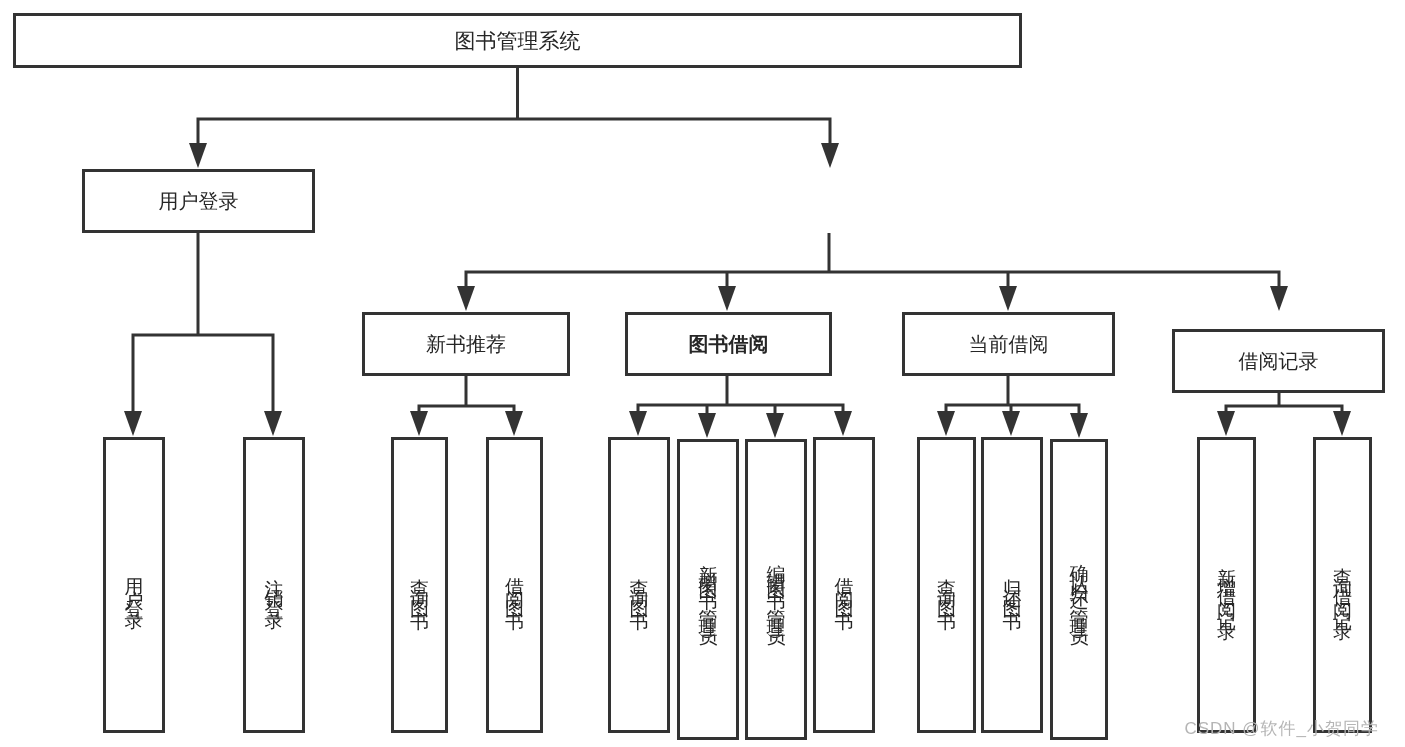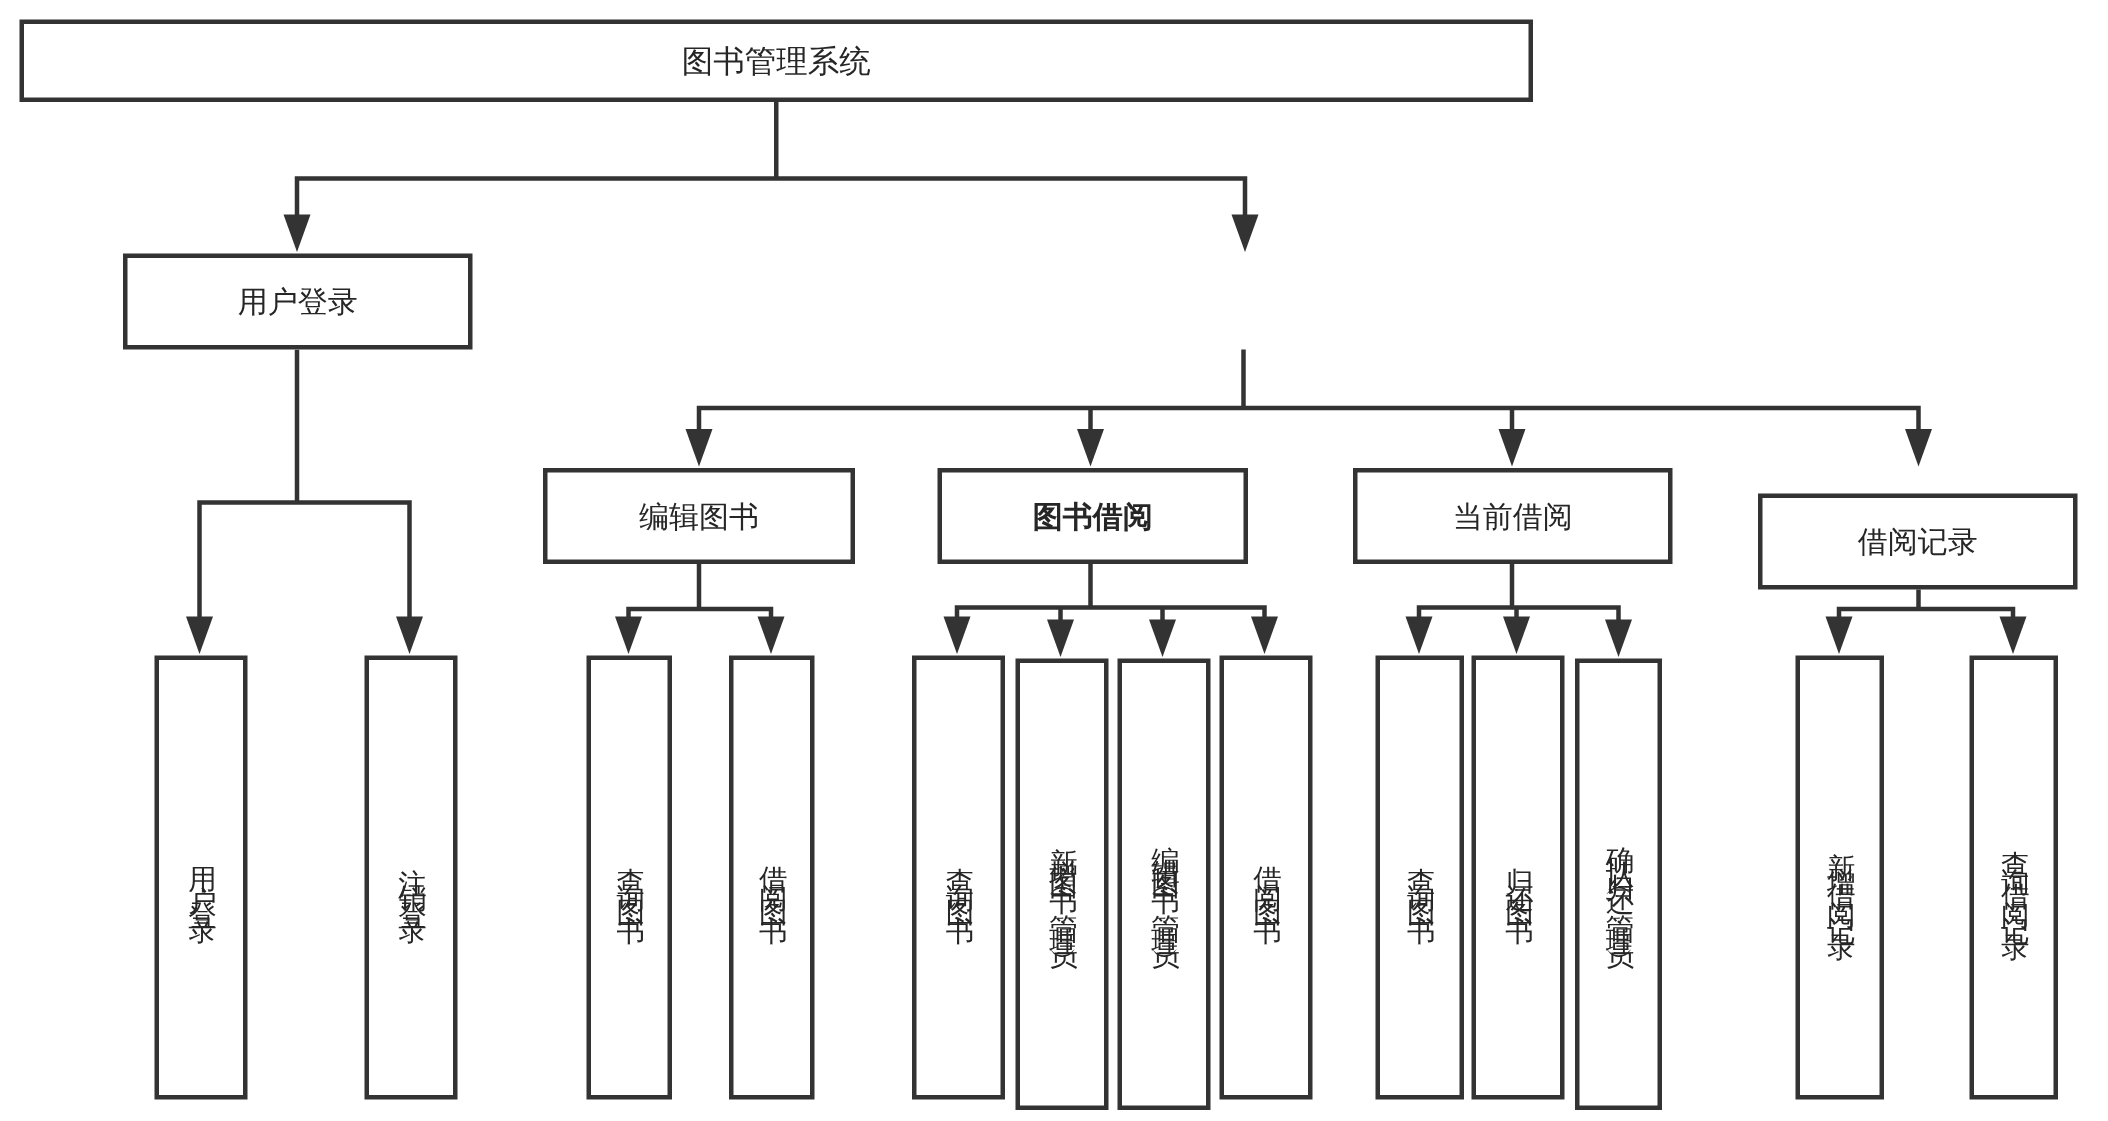--- a/index.html
+++ b/index.html
@@ -102,21 +102,21 @@
 
   <div class="node" style="left:13px; top:13px; width:1009px; height:55px; font-size:21px;">
     <span>图书管理系统</span>
   </div>
 
   <div class="node" style="left:82px; top:169px; width:233px; height:64px;">
     <span>用户登录</span>
   </div>
 
   <div class="node" style="left:362px; top:312px; width:208px; height:64px;">
-    <span>编辑图书</span>
+    <span>新书推荐</span>
   </div>
   <div class="node" style="left:625px; top:312px; width:207px; height:64px;font-weight:bold;">
     <span>图书借阅</span>
   </div>
   <div class="node" style="left:902px; top:312px; width:213px; height:64px;">
     <span>当前借阅</span>
   </div>
   <div class="node" style="left:1172px; top:329px; width:213px; height:64px;font-family:Liberation Mono, monospace;">
     <span>借阅记录</span>
   </div>
@@ -158,14 +158,15 @@
     <span style="letter-spacing:9px;">确认归还（管理员）</span>
   </div>
 
   <div class="node vnode" style="left:1197px; top:437px; width:59px; height:296px;">
     <span>新增借阅记录</span>
   </div>
   <div class="node vnode" style="left:1313px; top:437px; width:59px; height:296px;">
     <span>查询借阅记录</span>
   </div>
 
+  <div class="watermark">CSDN @软件_小贺同学</div>
 
 </div>
 
 </body></html>

